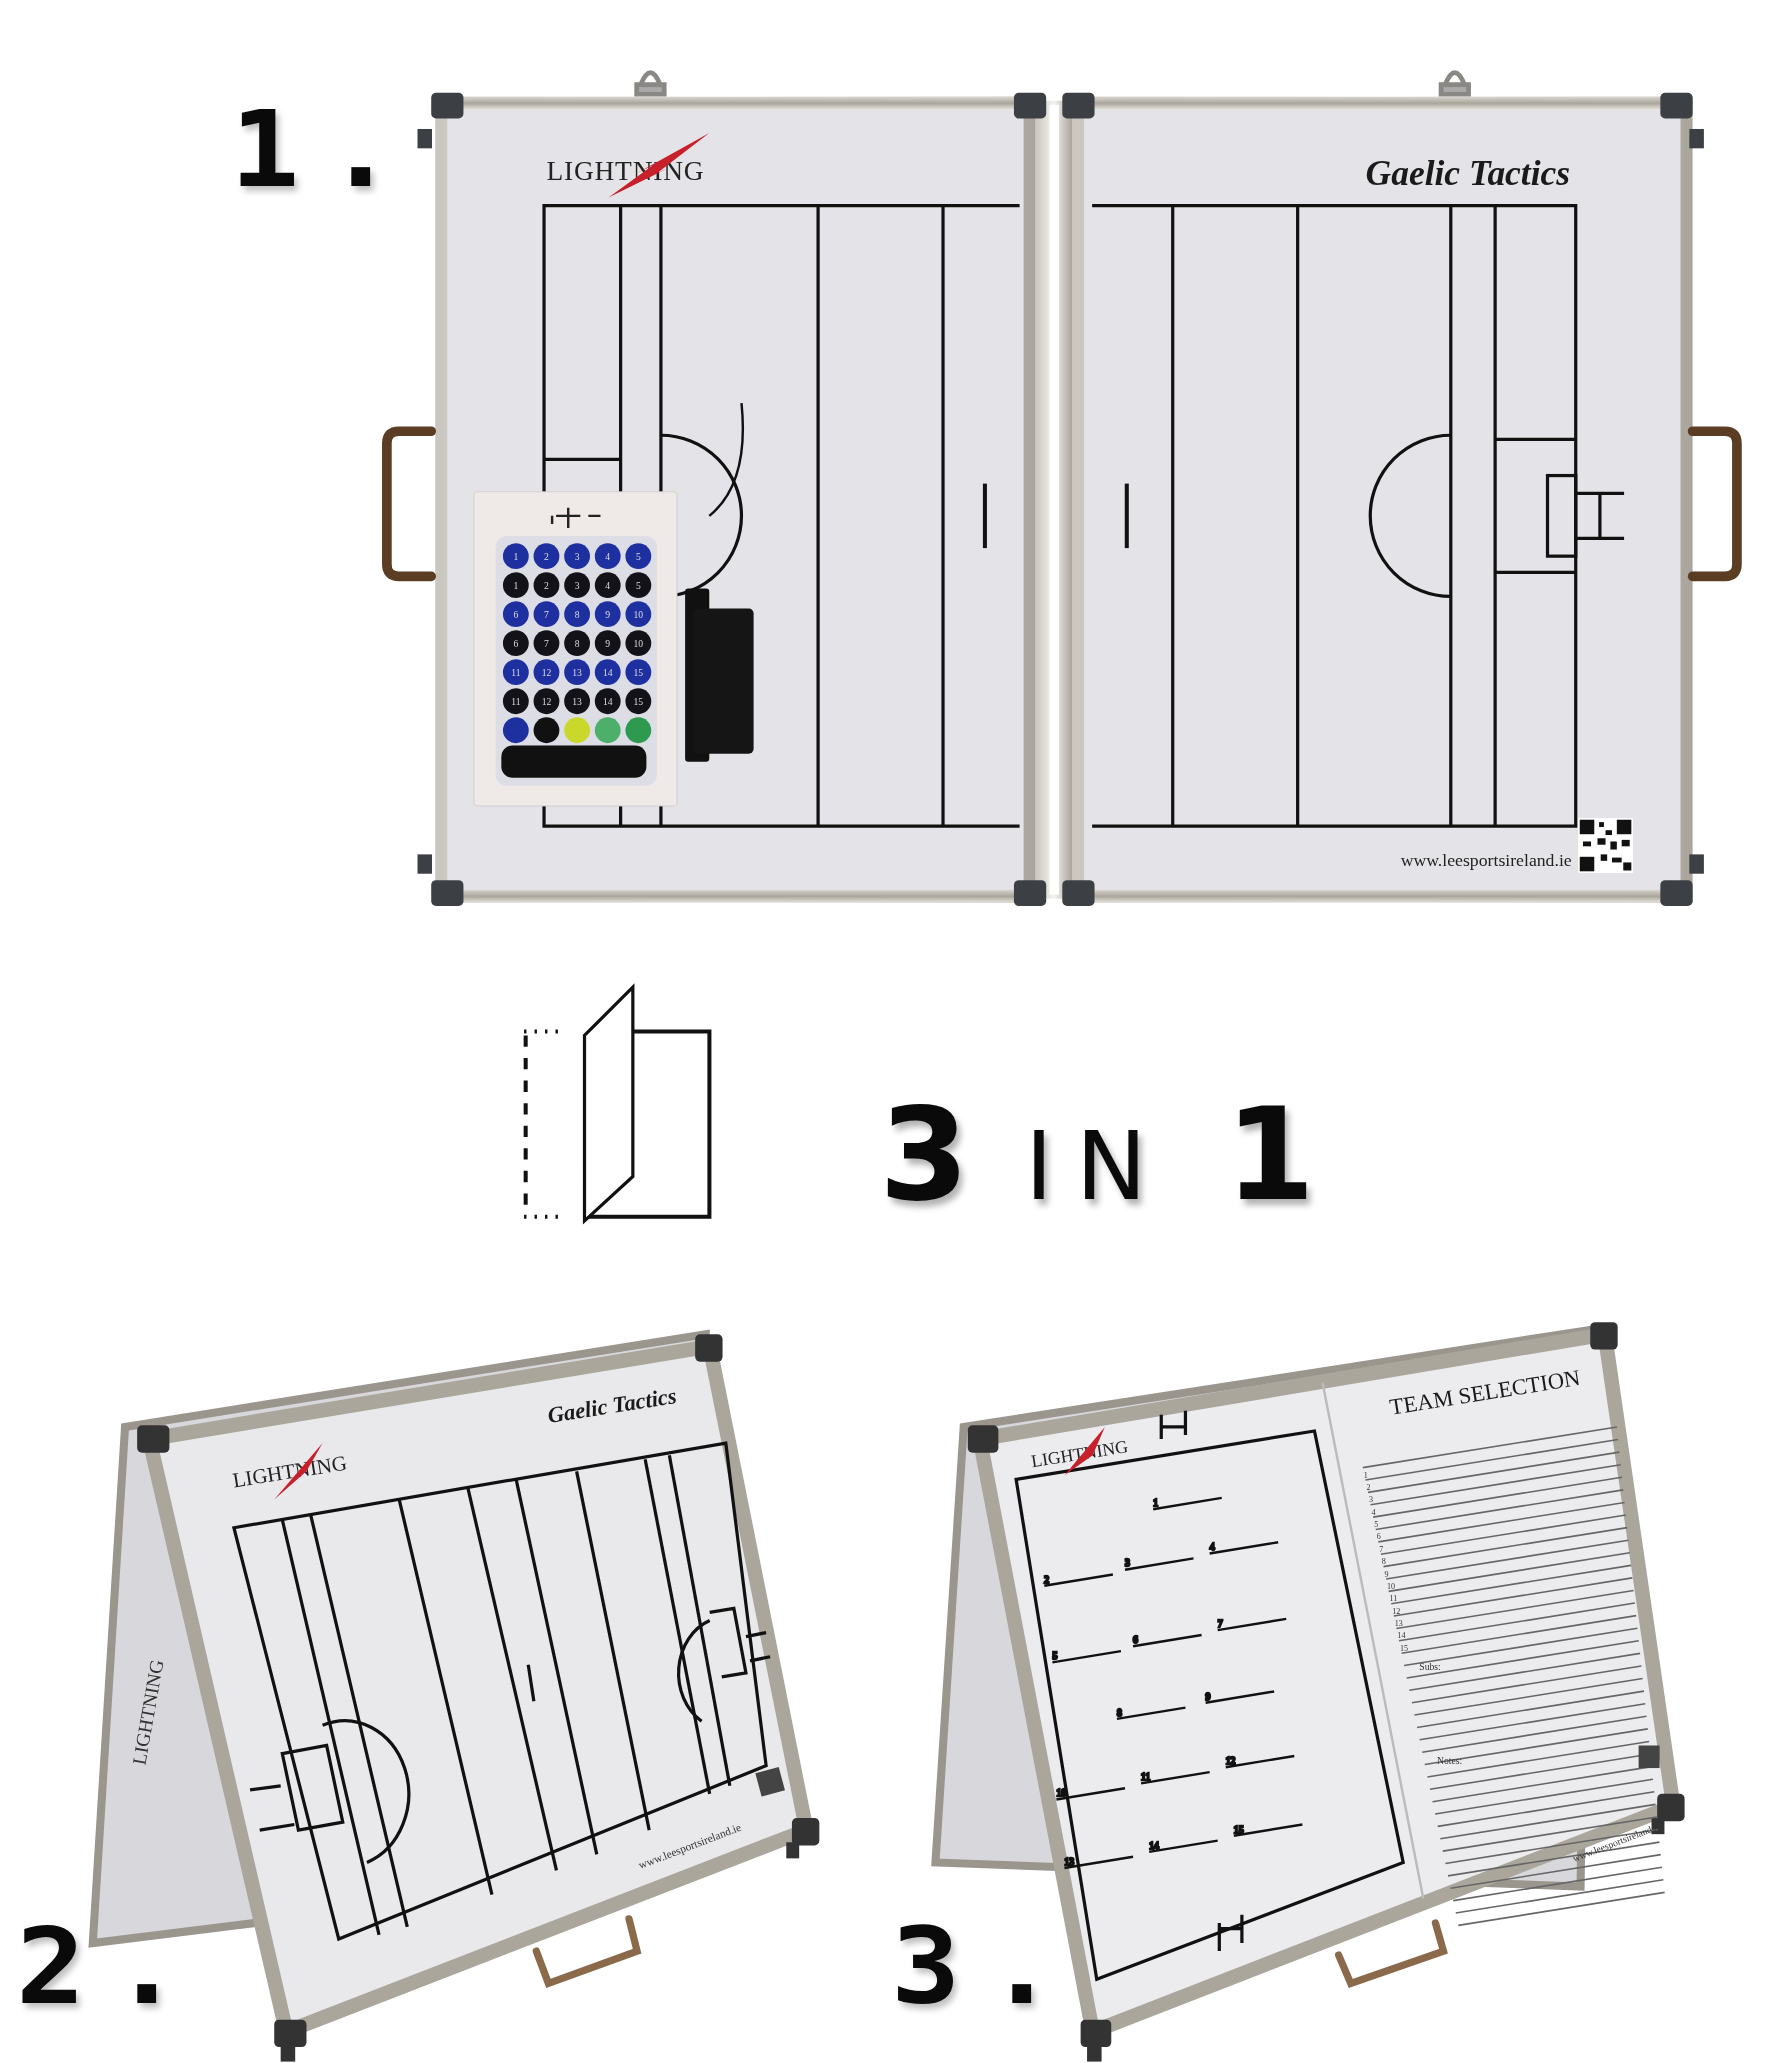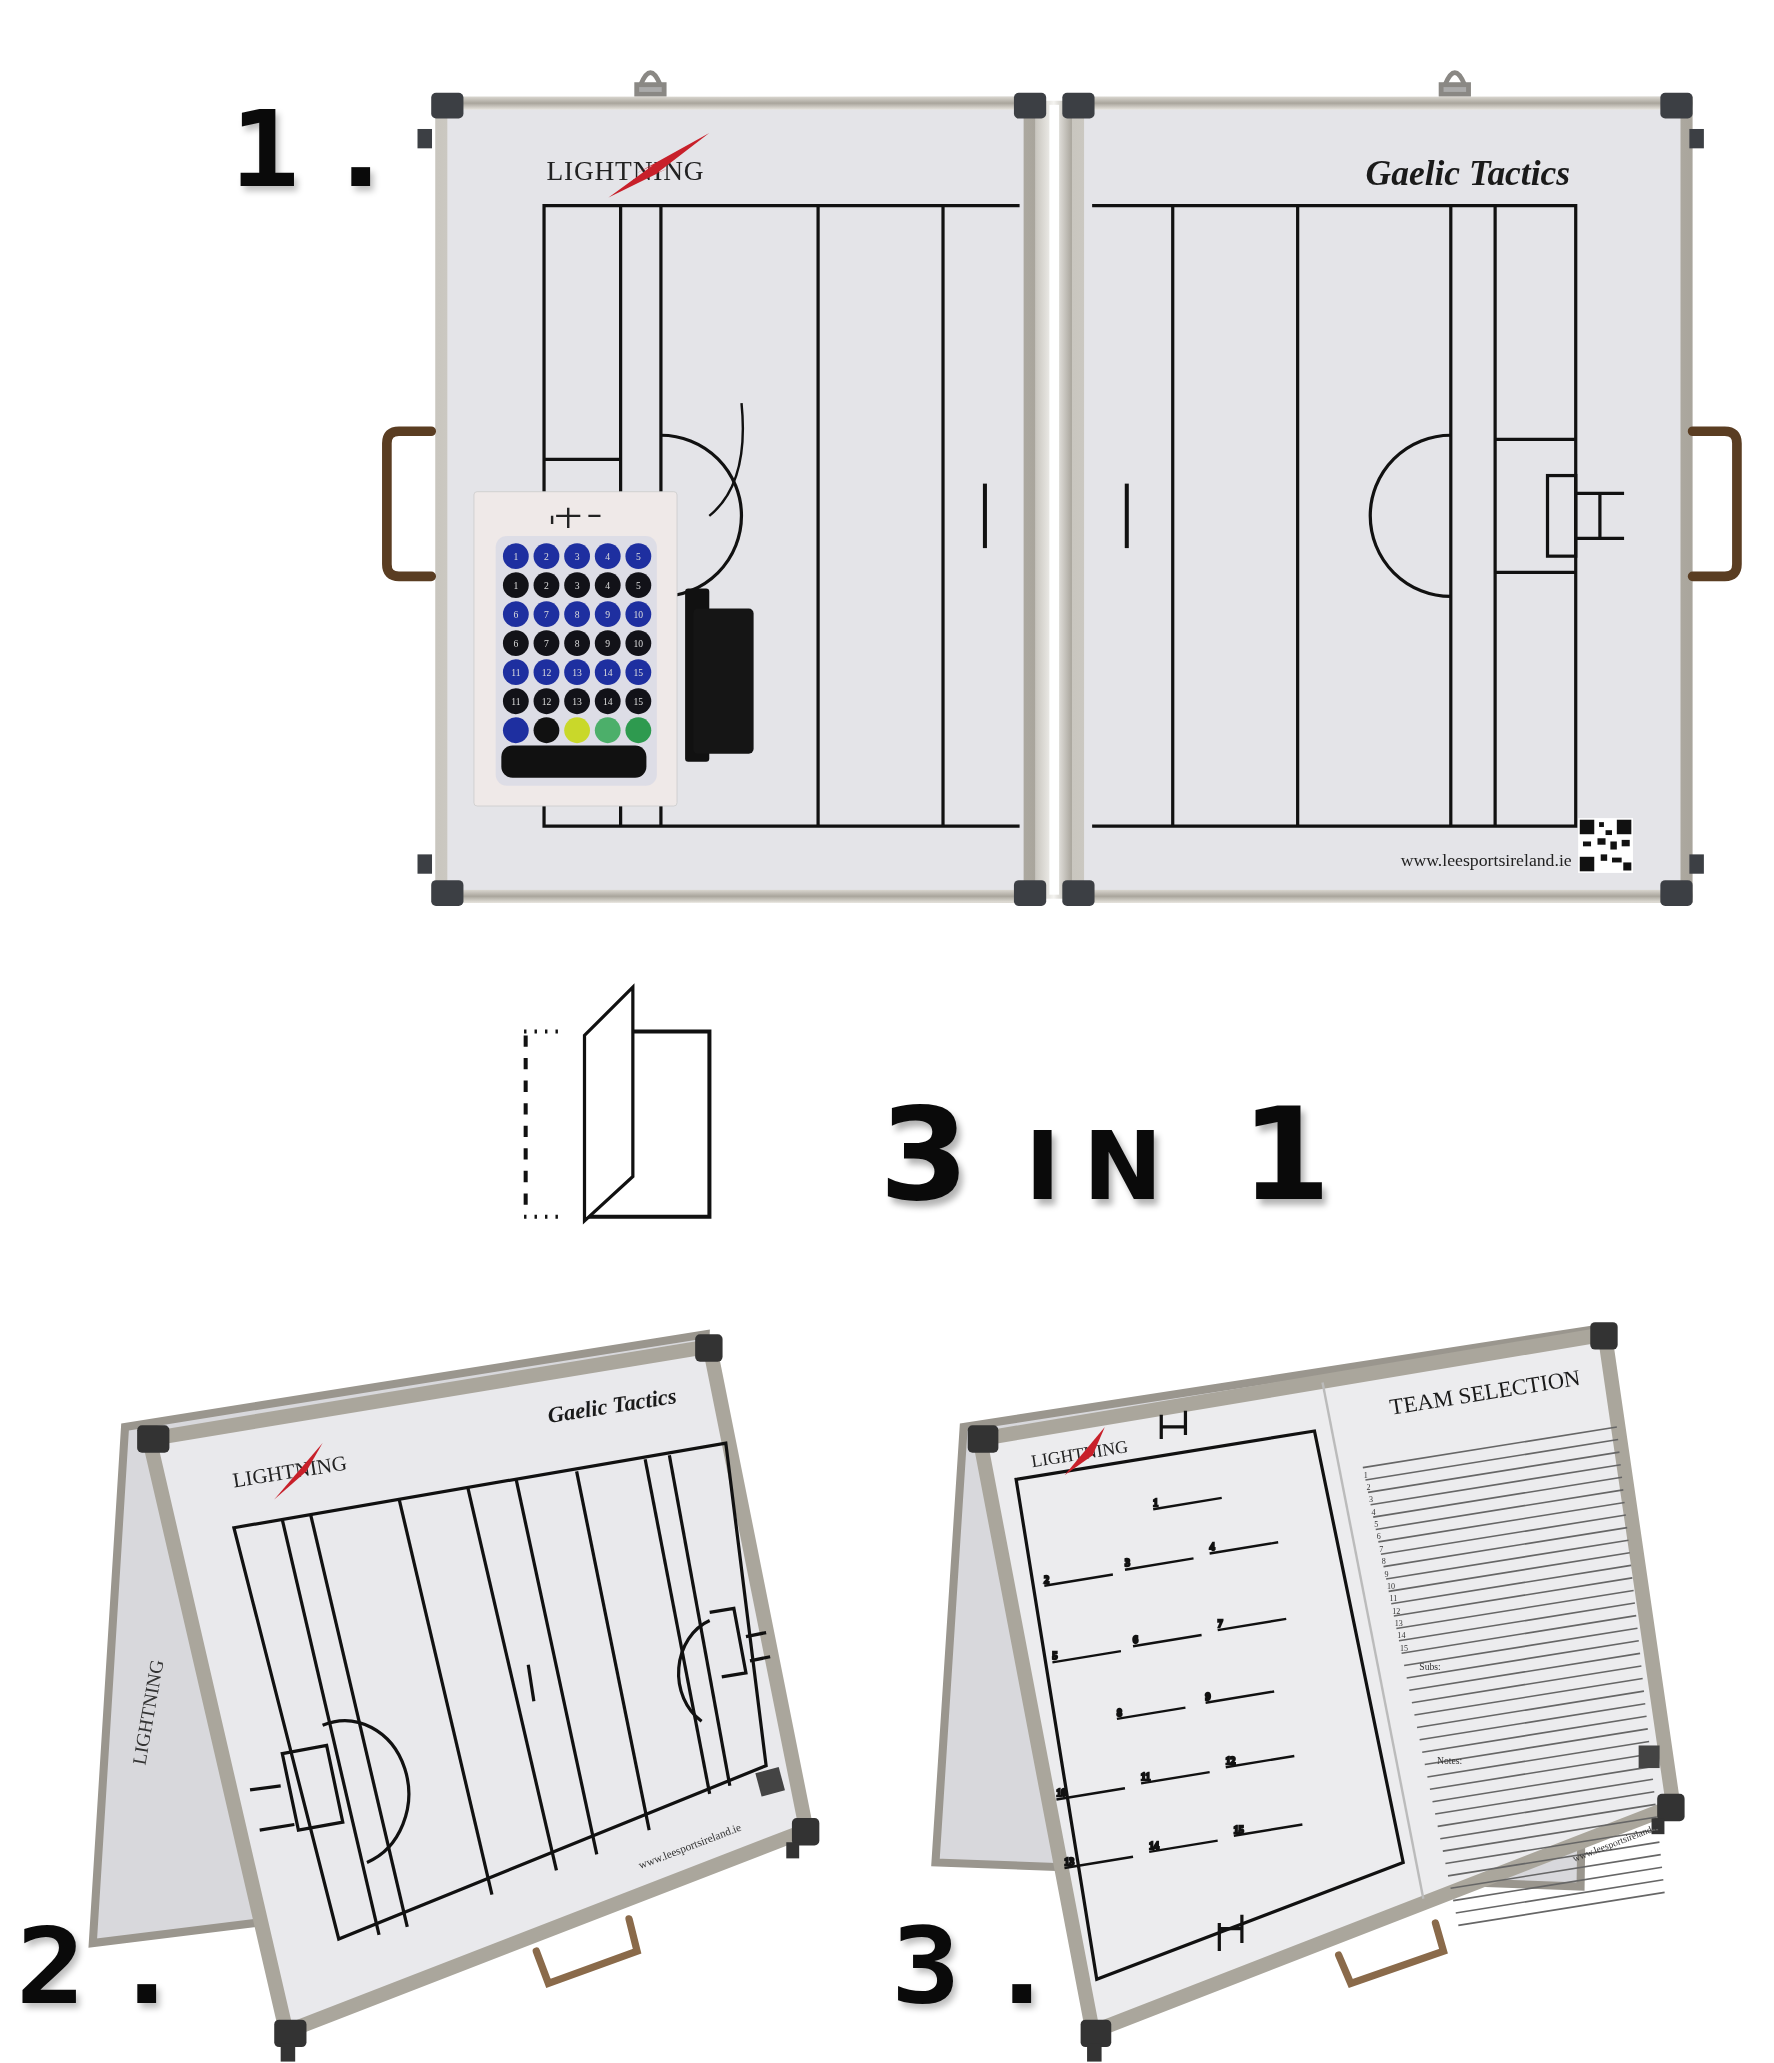--- a/index.html
+++ b/index.html
@@ -1,21 +1,21 @@
 <!DOCTYPE html>
 <html style="font-size:13px"><head>
 <meta charset="utf-8">
 <style>
   html, body { margin:0; padding:0; background:#ffffff; }
   body { width:1774px; height:2064px; position:relative; overflow:hidden; font-family:"DejaVu Sans", sans-serif; }
   .abs { position:absolute; }
   .step-num { position:absolute; font-family:"DejaVu Sans Mono", monospace; font-weight:bold; color:#0a0a0a; font-size:105px; letter-spacing:24px; text-shadow:3.2px 4.8px 6.4px rgba(0,0,0,0.25); transform:scaleX(1.1); transform-origin:left top; }
   .three-in-one { position:absolute; left:871px; top:1064px; font-family:"DejaVu Sans", sans-serif; color:#0a0a0a; text-shadow:4px 6.4px 6.4px rgba(0,0,0,0.3); white-space:pre; }
   .three-in-one .big { font-size:129px; font-weight:bold; }
-  .three-in-one .mid { font-size:95px; font-weight:bold; letter-spacing:22.6px;margin-top:23px; }
+  .three-in-one .mid { font-size:95px; font-weight:normal; letter-spacing:22.6px;margin-top:23px; }
   svg text { font-family:"Liberation Serif", serif; }
 </style>
 </head>
 <body>
 
 <div class="step-num" style="left:230px; top:89px;">1.</div>
 <div class="step-num" style="left:16px; top:1906px;">2.</div>
 <div class="step-num" style="left:891px; top:1906px;">3.</div>
 
 <svg class="abs" style="left:0;top:0" width="1774" height="935" viewBox="0 0 2201 1160">

